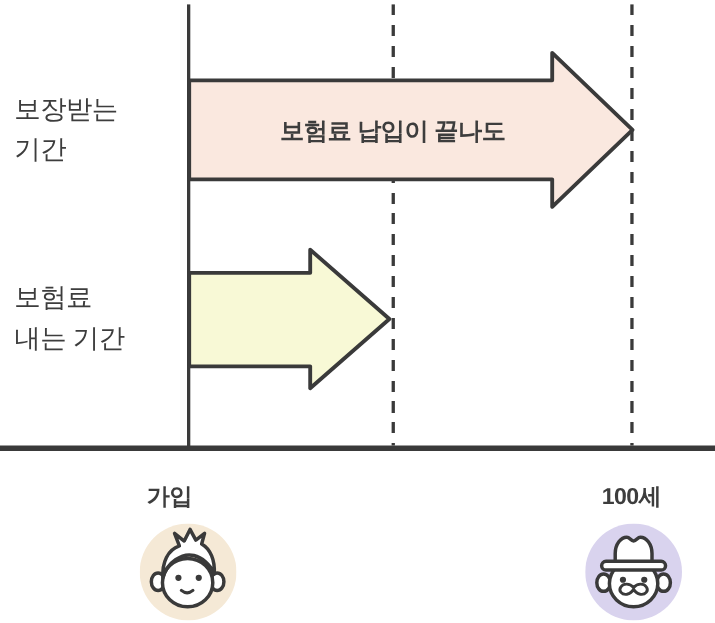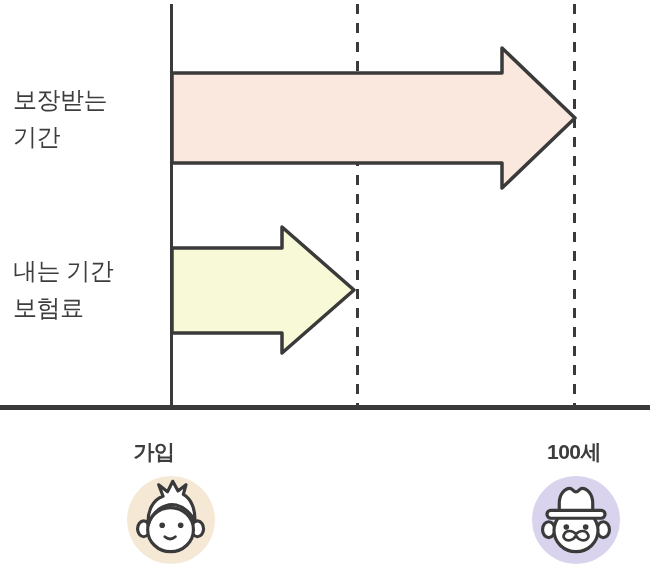--- a/index.html
+++ b/index.html
@@ -149,29 +149,30 @@
   <div class="dash-line dash-1"></div>
   <div class="dash-line dash-2"></div>
   <div class="x-axis"></div>
 
   <svg class="arrows" width="650" height="566" viewBox="0 0 650 566">
     <path class="arrow-coverage" d="M172 73 H502 V48 L575 118 L502 188 V163 H172 Z"></path>
     <path class="arrow-premium" d="M172 248 H282 V227 L354 290 L282 353 V333 H172 Z"></path>
   </svg>
 
   <div class="arrow-text">
+    <span>보험료 납입이 끝나도</span>
   </div>
 
   <div class="side-label coverage">
     <div>보장받는</div>
     <div>기간</div>
   </div>
   <div class="side-label premium">
+    <div>보험료</div>
     <div>내는 기간</div>
-    <div>보험료</div>
   </div>
 
   <div class="x-label start">가입</div>
   <div class="x-label end">100세</div>
 
   <div class="avatar young">
     <svg viewBox="0 0 100 100">
       <circle class="av-bg-young" cx="50" cy="50" r="50"></circle>
       <ellipse class="av-skin" cx="19" cy="60" rx="7" ry="9"></ellipse>
       <ellipse class="av-skin" cx="80" cy="60" rx="7" ry="9"></ellipse>

